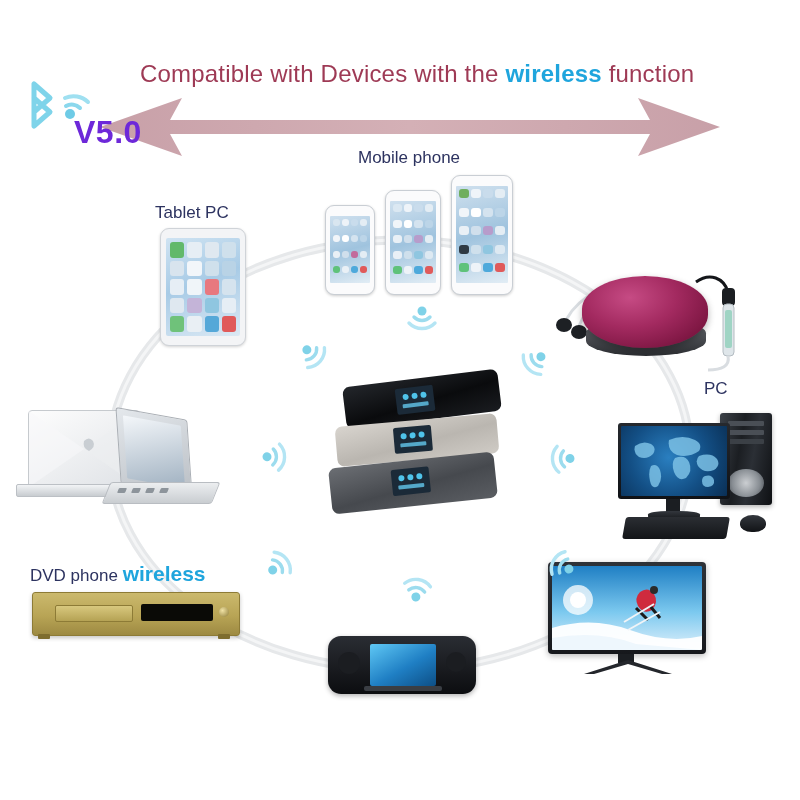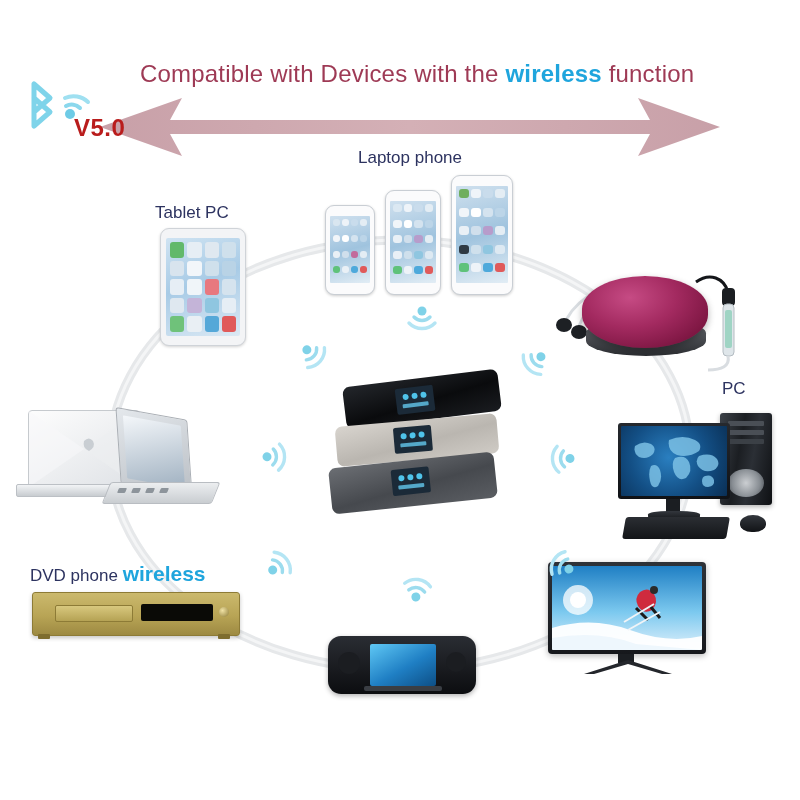--- a/index.html
+++ b/index.html
@@ -23,21 +23,21 @@
     color:#9e3a55;font-weight:400;
   }
   .headline .hl{color:#1fa5dd;font-weight:700;}
 
   .arrow-wrap{position:absolute;left:100px;top:96px;width:620px;height:62px;}
 
   
   .bt-block{position:absolute;left:12px;top:78px;width:150px;height:80px;}
   .bt-ver{
     position:absolute;left:62px;top:36px;
-    font-size:24px;font-weight:700;color:#b91c1c;letter-spacing:.5px;
+    font-size:32px;font-weight:700;color:#6d28d9;letter-spacing:.5px;
   }
 
   
   .lbl{position:absolute;white-space:nowrap;color:#2d3360;font-size:17px;}
   .lbl .hl{color:#1fa5dd;font-weight:700;font-size:21px;}
 
   
   .wifi{position:absolute;width:34px;height:34px;}
 
   
@@ -166,21 +166,21 @@
       <div class="ic" style="background:#8fc6e0"></div>
         <div class="ic" style="background:#e6eef5"></div>
       <div class="ic" style="background:#6fc27a"></div>
         <div class="ic" style="background:#e9eff4"></div>
       <div class="ic" style="background:#55a8d8"></div>
         <div class="ic" style="background:#e05a5a"></div>
     </div>
   </div>
 
   <div class="lbl" style="left:358px;top:148px;">
-    <span>Laptop phone</span>
+    <span>Mobile phone</span>
   </div>
   <div class="dev phone" style="left:325px;top:205px;width:50px;height:90px;">
     <div class="phone-screen">
       <div class="ic" style="background:#d9e6f0;height:7px"></div>
         <div class="ic" style="background:#eef3f8;height:7px"></div>
       <div class="ic" style="background:#c9dcec;height:7px"></div>
         <div class="ic" style="background:#e4edf4;height:7px"></div>
       <div class="ic" style="background:#f1f5f9;height:7px"></div>
         <div class="ic" style="background:#fff;height:7px"></div>
       <div class="ic" style="background:#d4e3ef;height:7px"></div>
@@ -255,21 +255,21 @@
     <div class="cd abs" style="left:22px;top:14px;width:126px;height:72px;"></div>
     <svg class="abs" style="left:118px;top:4px;" width="70" height="110" viewBox="0 0 70 110">
       <path d="M18,16 C32,6 46,12 50,26" fill="none" stroke="#14161a" stroke-width="3"></path>
       <rect x="44" y="22" width="13" height="18" rx="4" fill="#1b1e22"></rect>
       <rect x="45" y="38" width="11" height="52" rx="4" fill="#dfe6ea" stroke="#b4bcc2"></rect>
       <rect x="47" y="44" width="7" height="38" rx="2" fill="#9fd4c4"></rect>
       <path d="M50,90 C52,100 44,104 30,104" fill="none" stroke="#d9dde1" stroke-width="3"></path>
     </svg>
   </div>
 
-  <div class="lbl" style="left:722px;top:379px;">
+  <div class="lbl" style="left:704px;top:379px;">
     <span>PC</span>
   </div>
   <div class="dev" style="left:612px;top:405px;width:178px;height:135px;">
     <div class="pc-tower abs" style="left:108px;top:8px;width:52px;height:92px;">
       <div class="abs" style="left:8px;top:8px;width:36px;height:5px;background:#4a4f56;border-radius:1px"></div>
       <div class="abs" style="left:8px;top:17px;width:36px;height:5px;background:#4a4f56;border-radius:1px"></div>
       <div class="abs" style="left:8px;top:26px;width:36px;height:5px;background:#3b4046;border-radius:1px"></div>
       <div class="abs" style="left:8px;top:56px;width:36px;height:28px;border-radius:50%;
            background:radial-gradient(circle,#e8ebee 0%,#9aa0a6 60%,#43484e 100%);opacity:.85"></div>
     </div>

